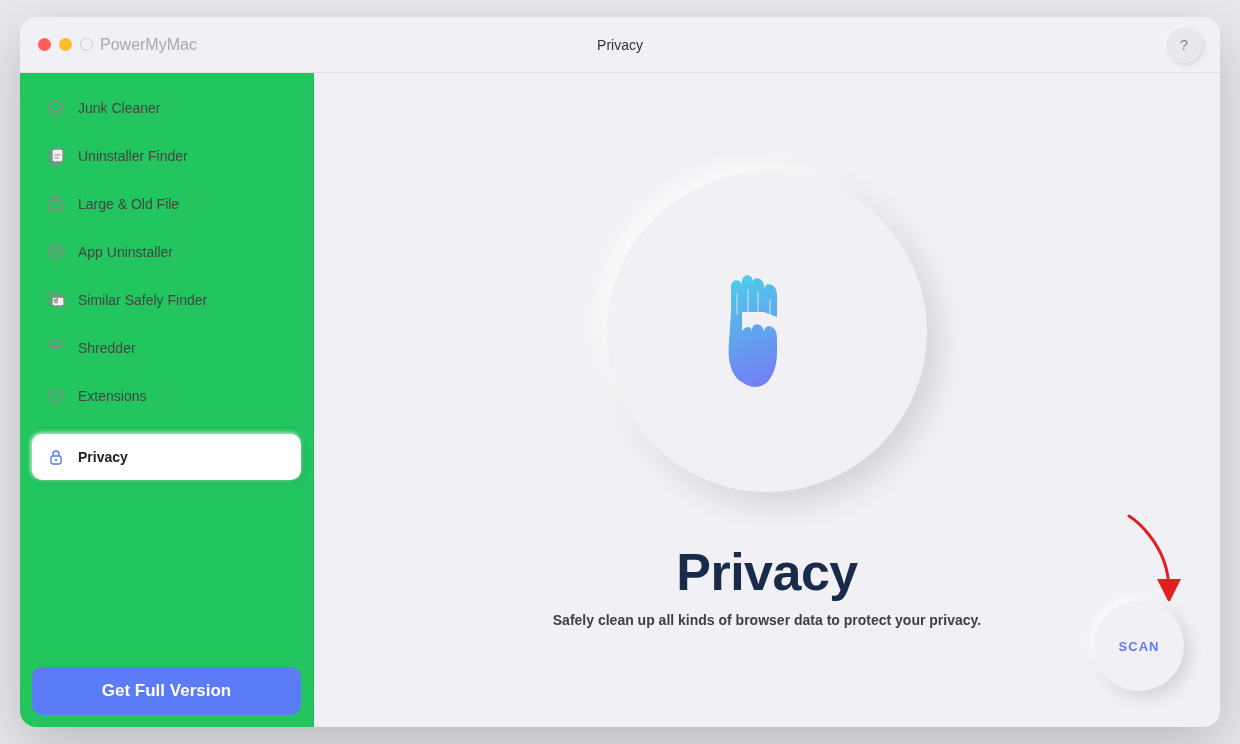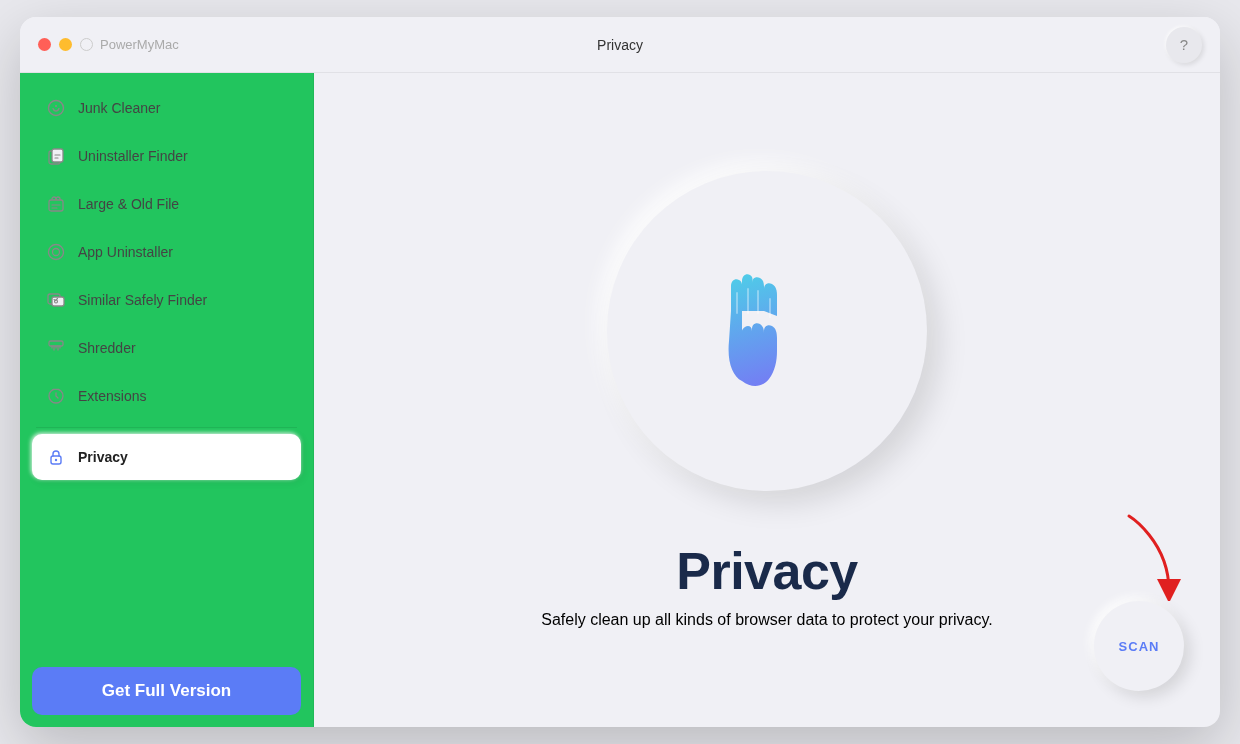--- a/index.html
+++ b/index.html
@@ -195,23 +195,23 @@
 
     .page-main-title {
       font-size: 52px;
       font-weight: 800;
       color: #1a2a4a;
       margin-bottom: 10px;
       letter-spacing: -0.5px;
     }
 
     .page-subtitle {
-      font-size: 16px;
-      color: #000000;
-      font-weight: 400;
+      font-size: 14px;
+      color: #404040;
+      font-weight: 700;
     }
 
     
     .scan-btn-container {
       position: absolute;
       bottom: 36px;
       right: 36px;
       display: flex;
       flex-direction: column;
       align-items: center;
@@ -241,21 +241,21 @@
 <body>
 
 <div class="window">
 
   <div class="titlebar">
     <div class="traffic-lights">
       <div class="traffic-light red"></div>
       <div class="traffic-light yellow"></div>
       <div class="traffic-light green"></div>
     </div>
-    <span style="position:absolute;left:80px;font-size:13px;color:#aaa;font-weight:400;">PowerMyMac</span>
+    <span style="position:absolute;left:80px;font-size:16px;color:#aaa;font-weight:400;">PowerMyMac</span>
     <span class="window-title">Privacy</span>
     <button class="help-btn">
       <span>?</span>
     </button>
   </div>
 
   <div class="main-layout">
 
     <div class="sidebar">
 

